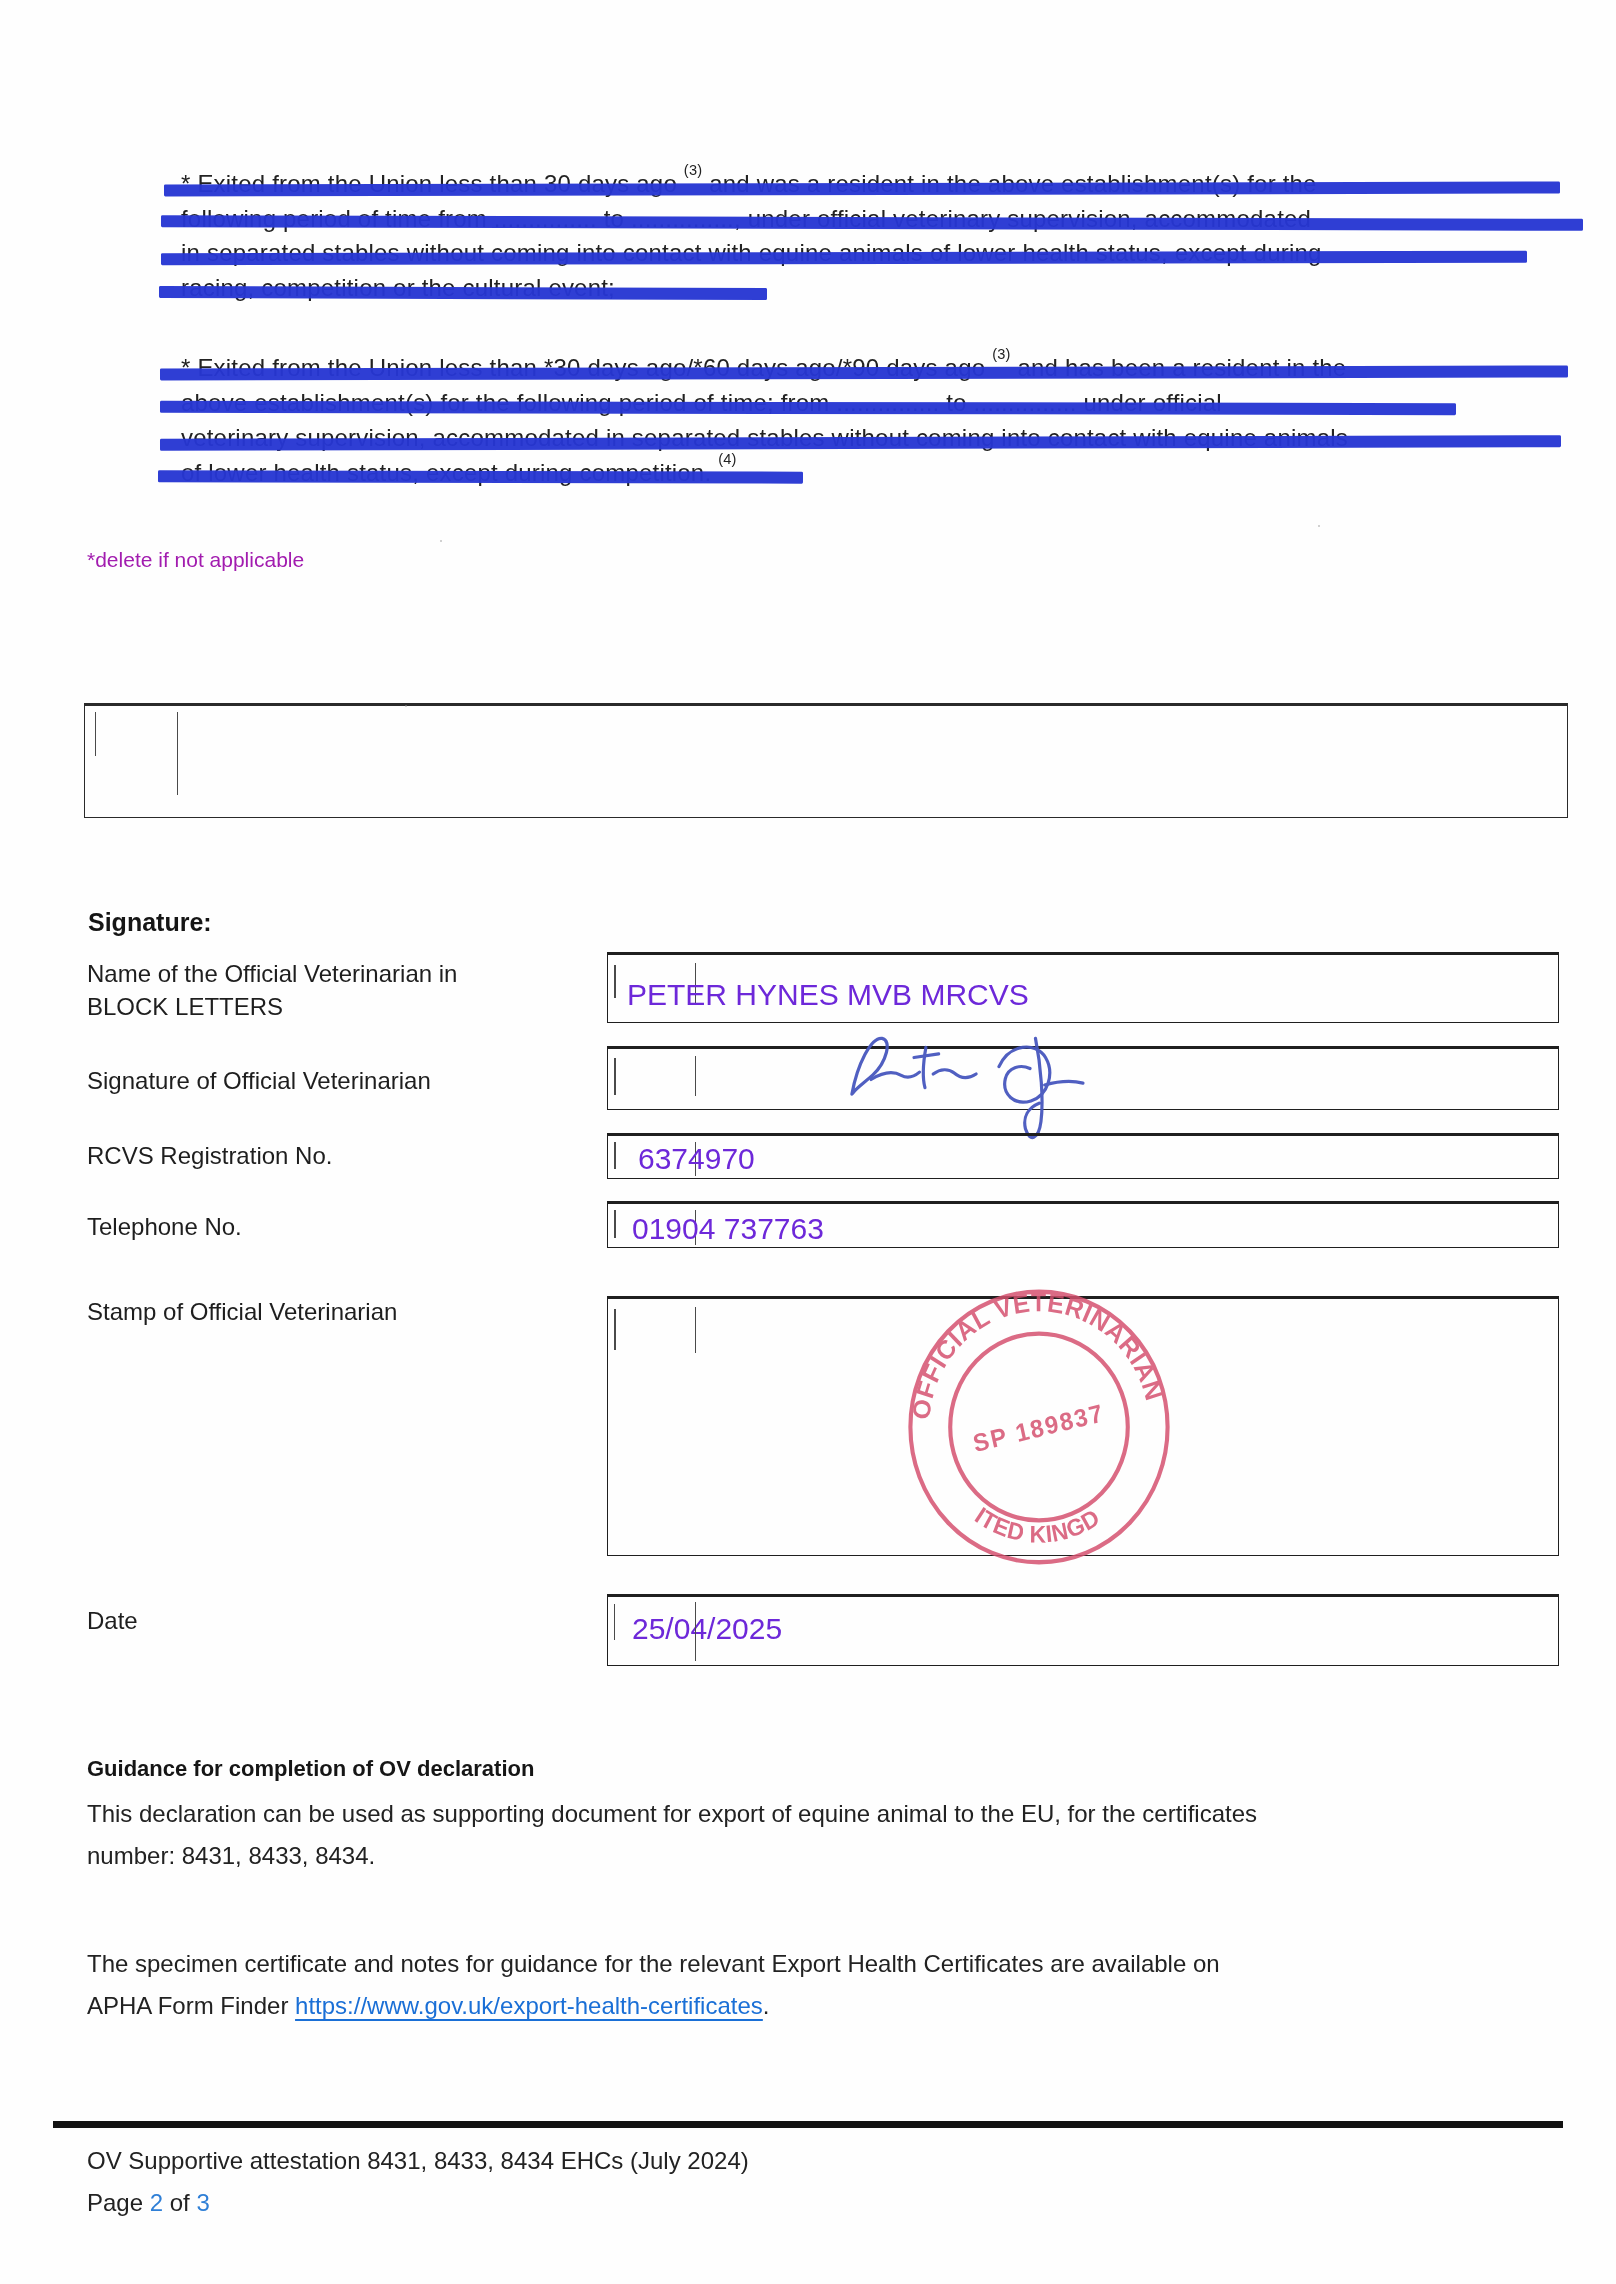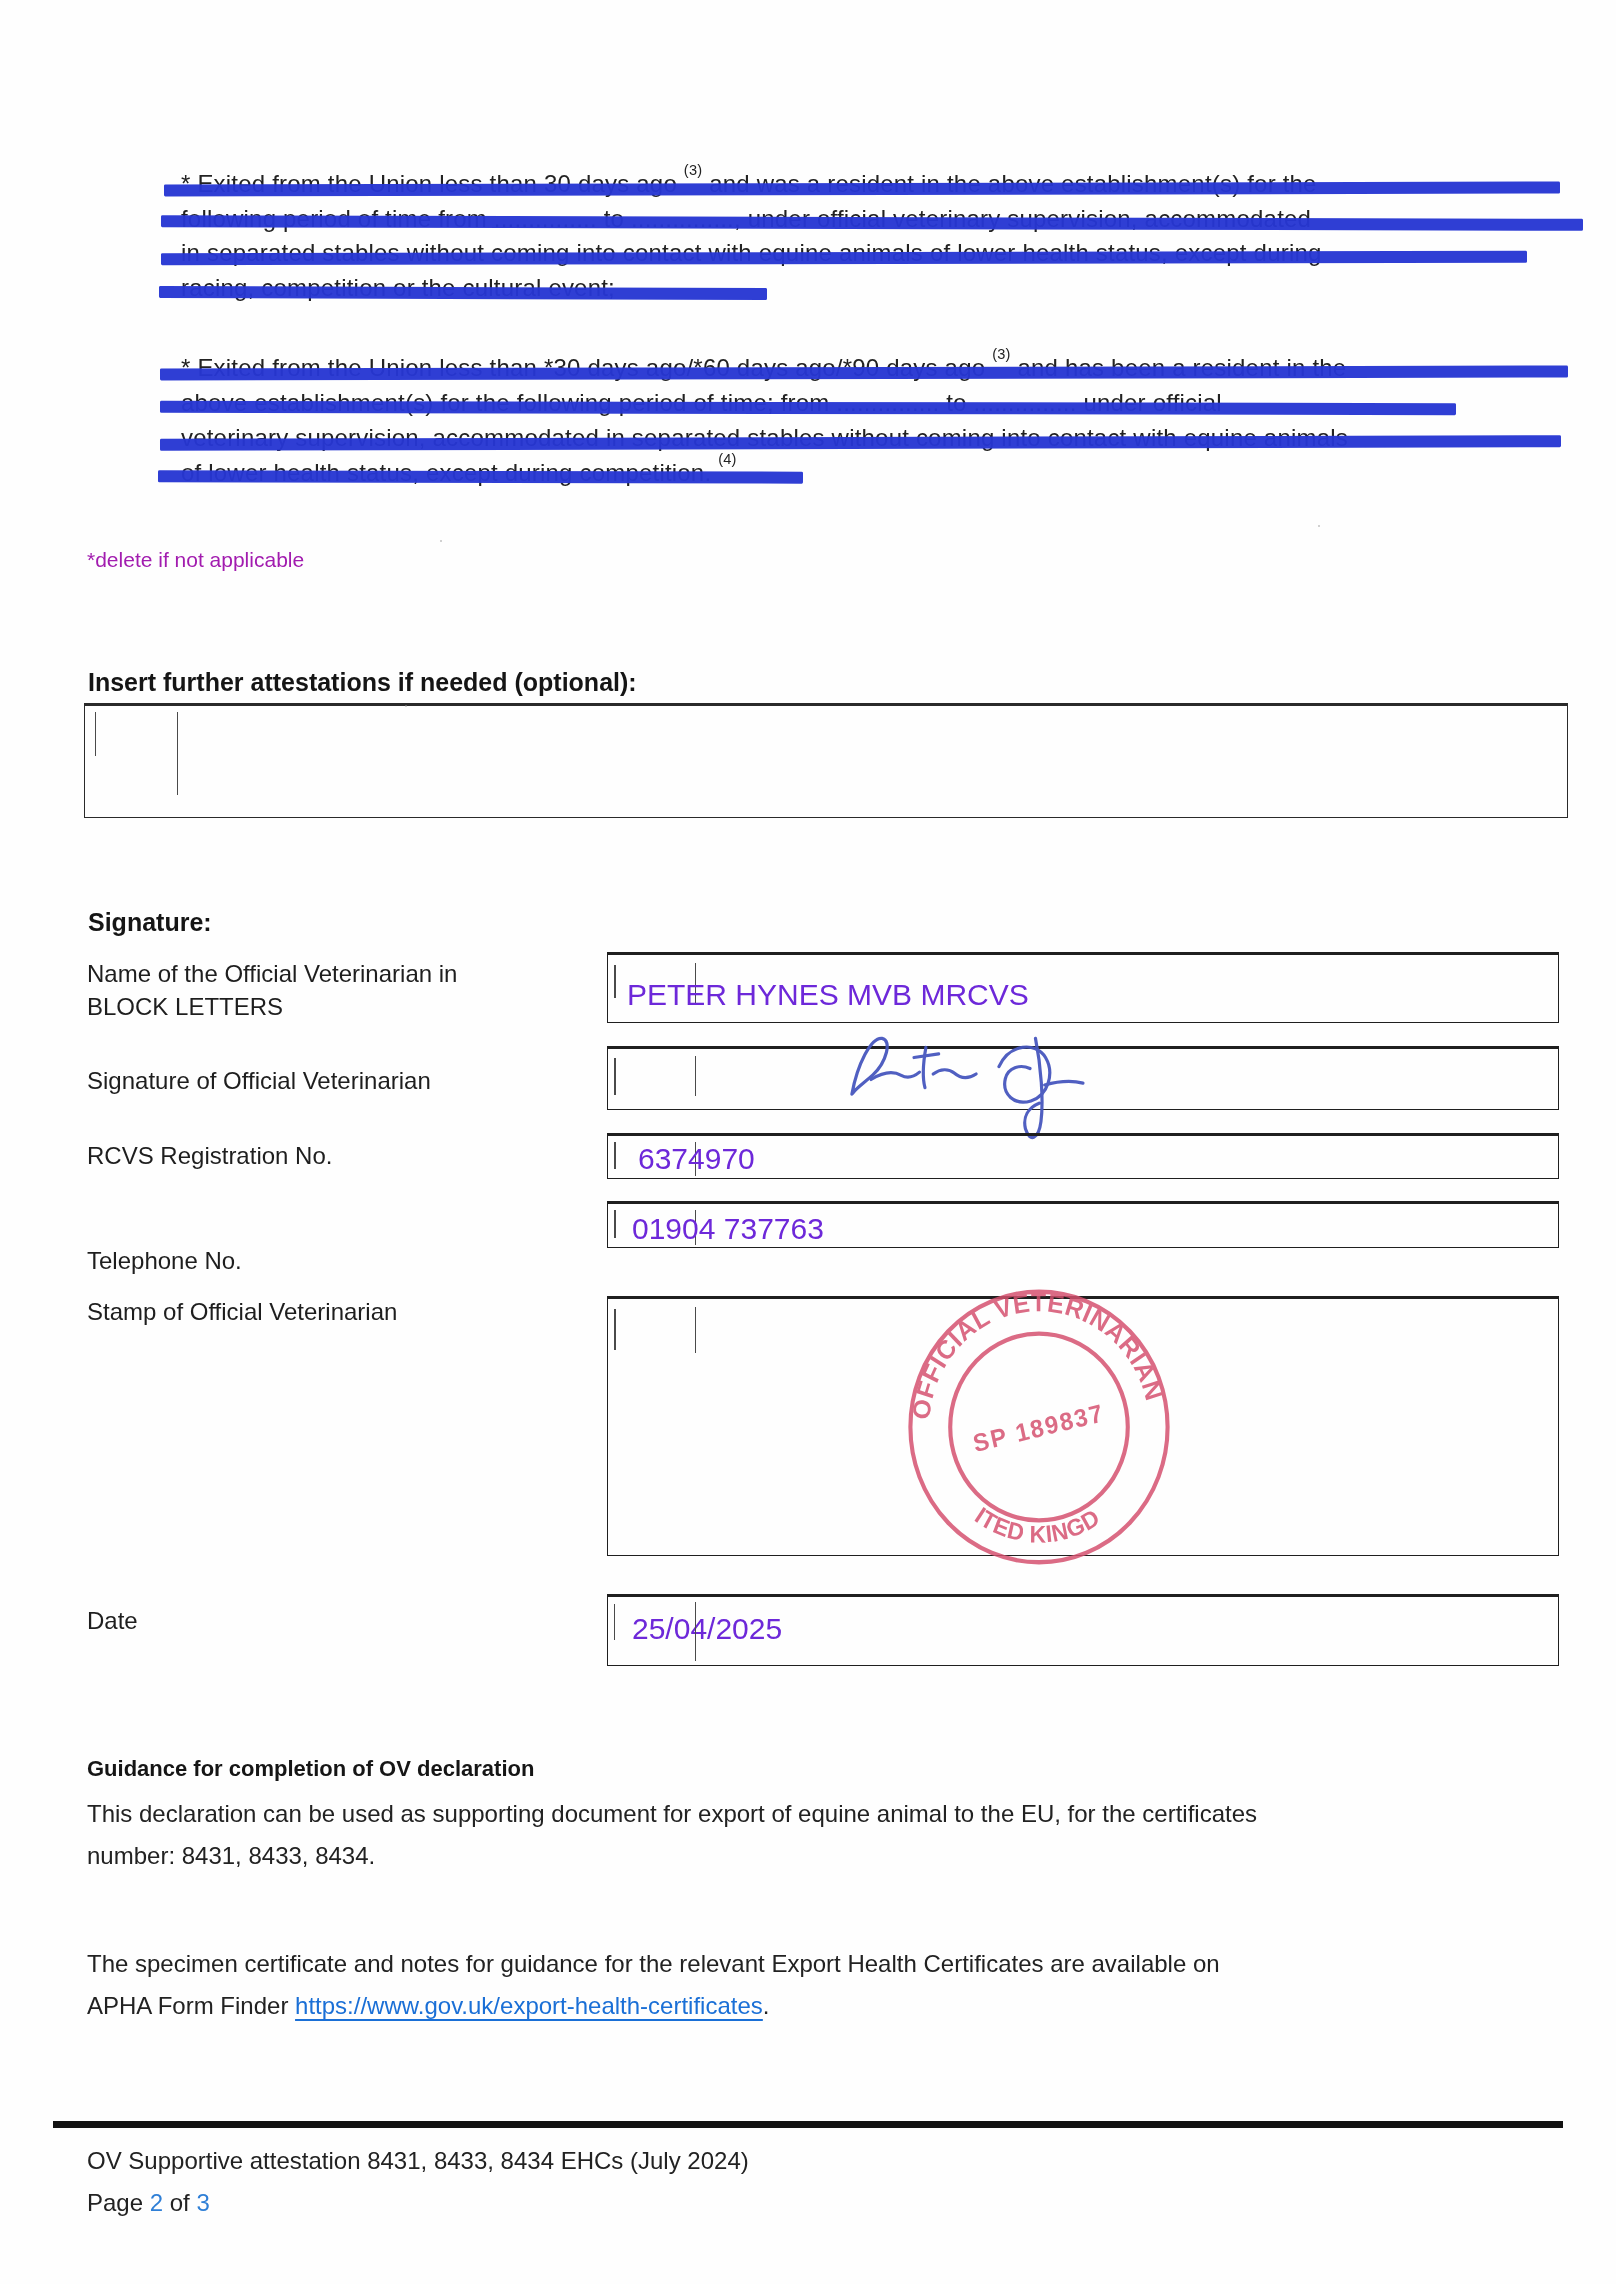--- a/index.html
+++ b/index.html
@@ -54,21 +54,20 @@
     <div class="struck-line" style="top:389px;"><span>above establishment(s) for the following period of time; from ............... to ............... under official</span></div>
     <div class="strike" style="left:160px; top:402px; width:1296px; transform:rotate(0.1deg);"></div>
     <div class="struck-line" style="top:424px;"><span>veterinary supervision, accommodated in separated stables without coming into contact with equine animals</span></div>
     <div class="strike" style="left:160px; top:437px; width:1401px; transform:rotate(-0.15deg);"></div>
     <div class="struck-line" style="top:459px;"><span>of lower health status, except during competition. </span><sup>(4)</sup></div>
     <div class="strike" style="left:158px; top:471px; width:645px; transform:rotate(0.12deg);"></div>
   </div>
 
   <div class="note" style="top:548px;">*delete if not applicable</div>
 
-  <div class="h-bold" style="top:668px;">Insert further attestations if needed (optional):</div>
   <div class="bigbox" style="top:703px; height:115px;">
     <div class="tick" style="left:10px; top:6.4px; height:44px;"></div>
     <div class="tick" style="left:92px; top:5.5px; height:83px;"></div>
   </div>
 
   <div class="h-bold" style="top:908px;">Signature:</div>
 
   <div class="flabel" style="top:960px;">Name of the Official Veterinarian in</div>
   <div class="flabel" style="top:993px;">BLOCK LETTERS</div>
   <div class="fbox" style="top:952px; height:71px;">
@@ -95,21 +94,21 @@
     </g>
   </svg>
 
   <div class="flabel" style="top:1142px;">RCVS Registration No.</div>
   <div class="fbox" style="top:1133px; height:46px;">
     <div class="tick" style="left:6.4px; top:6.4px; height:27px;"></div>
     <div class="tick" style="left:87px; top:5.5px; height:34px;"></div>
   </div>
   <div class="fval" style="left:638px; top:1142px;">6374970</div>
 
-  <div class="flabel" style="top:1213px;margin-top:34px;">Telephone No.</div>
+  <div class="flabel" style="top:1213px;">Telephone No.</div>
   <div class="fbox" style="top:1201px; height:47px;">
     <div class="tick" style="left:6.4px; top:6.4px; height:28px;"></div>
     <div class="tick" style="left:87px; top:5.5px; height:35px;"></div>
   </div>
   <div class="fval" style="left:632px; top:1212px;">01904 737763</div>
 
   <div class="flabel" style="top:1298px;">Stamp of Official Veterinarian</div>
   <div class="fbox" style="top:1296px; height:260px;">
     <div class="tick" style="left:6.4px; top:10px; height:41px;"></div>
     <div class="tick" style="left:87px; top:8.2px; height:46px;"></div>

